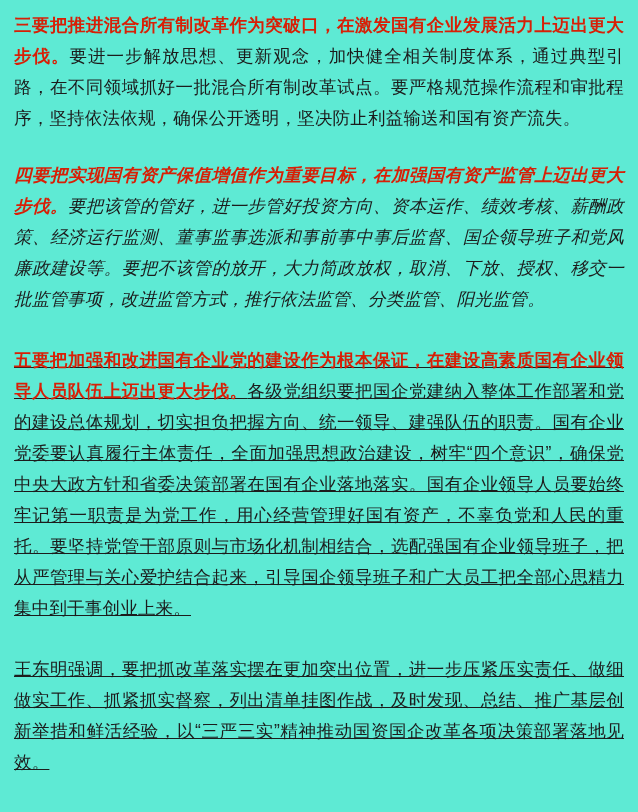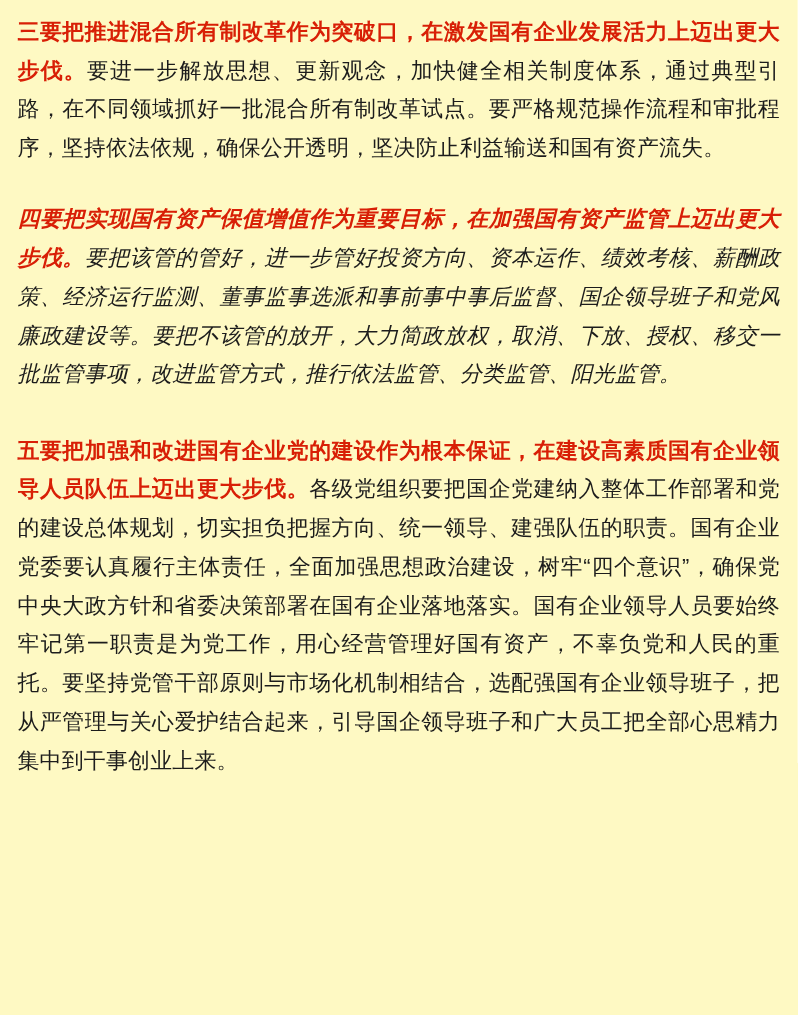--- a/index.html
+++ b/index.html
@@ -12,49 +12,51 @@
     height: 812px;
     font-family: "Liberation Sans", sans-serif;
     color: #1a1a1a;
     overflow: hidden;
   }
   .page {
     width: 638px;
     height: 812px;
     box-sizing: border-box;
     padding: 10px 14px 0 14px;
-    background: #fef9c3;
+    background: #5eead4;
   }
   .para {
     font-size: 17.5px;
     line-height: 31px;
     text-align: justify;
     text-justify: inter-ideograph;
     margin: 0 0 12px 0;
     letter-spacing: 0.2px;
     color: #1c1c1c;
   }
   .para.spaced {
     margin-top: 26px;
     font-style: italic;
   }
   .para.spaced-lg {
     margin-top: 30px;
+    text-decoration: underline;
   }
   .red-bold {
     color: #d81f06;
     font-weight: bold;
   }
   .plain {
     color: #1c1c1c;
     font-weight: normal;
   }
 </style>
 </head>
 <body>
 
 <div class="page">
   <div id="doc-body">
       <p class="para"><span class="red-bold">三要把推进混合所有制改革作为突破口，在激发国有企业发展活力上迈出更大步伐。</span><span class="plain">要进一步解放思想、更新观念，加快健全相关制度体系，通过典型引路，在不同领域抓好一批混合所有制改革试点。要严格规范操作流程和审批程序，坚持依法依规，确保公开透明，坚决防止利益输送和国有资产流失。</span></p>
       <p class="para spaced"><span class="red-bold">四要把实现国有资产保值增值作为重要目标，在加强国有资产监管上迈出更大步伐。</span><span class="plain">要把该管的管好，进一步管好投资方向、资本运作、绩效考核、薪酬政策、经济运行监测、董事监事选派和事前事中事后监督、国企领导班子和党风廉政建设等。要把不该管的放开，大力简政放权，取消、下放、授权、移交一批监管事项，改进监管方式，推行依法监管、分类监管、阳光监管。</span></p>
       <p class="para spaced-lg"><span class="red-bold">五要把加强和改进国有企业党的建设作为根本保证，在建设高素质国有企业领导人员队伍上迈出更大步伐。</span><span class="plain">各级党组织要把国企党建纳入整体工作部署和党的建设总体规划，切实担负把握方向、统一领导、建强队伍的职责。国有企业党委要认真履行主体责任，全面加强思想政治建设，树牢“四个意识”，确保党中央大政方针和省委决策部署在国有企业落地落实。国有企业领导人员要始终牢记第一职责是为党工作，用心经营管理好国有资产，不辜负党和人民的重托。要坚持党管干部原则与市场化机制相结合，选配强国有企业领导班子，把从严管理与关心爱护结合起来，引导国企领导班子和广大员工把全部心思精力集中到干事创业上来。</span></p>
+      <p class="para spaced-lg"><span class="plain">王东明强调，要把抓改革落实摆在更加突出位置，进一步压紧压实责任、做细做实工作、抓紧抓实督察，列出清单挂图作战，及时发现、总结、推广基层创新举措和鲜活经验，以“三严三实”精神推动国资国企改革各项决策部署落地见效。</span></p>
     </div>
 </div>
 
 </body></html>

